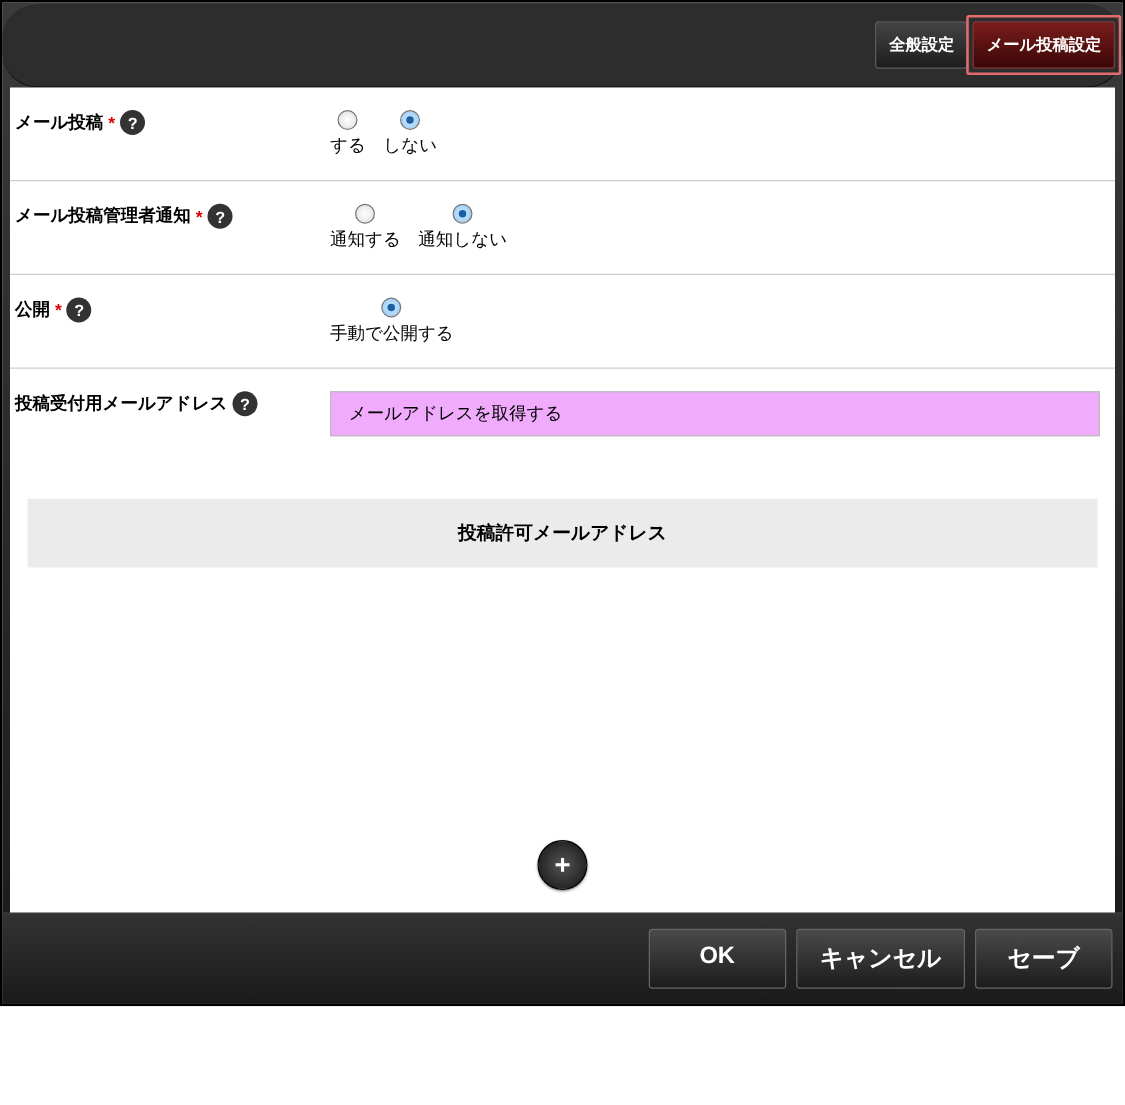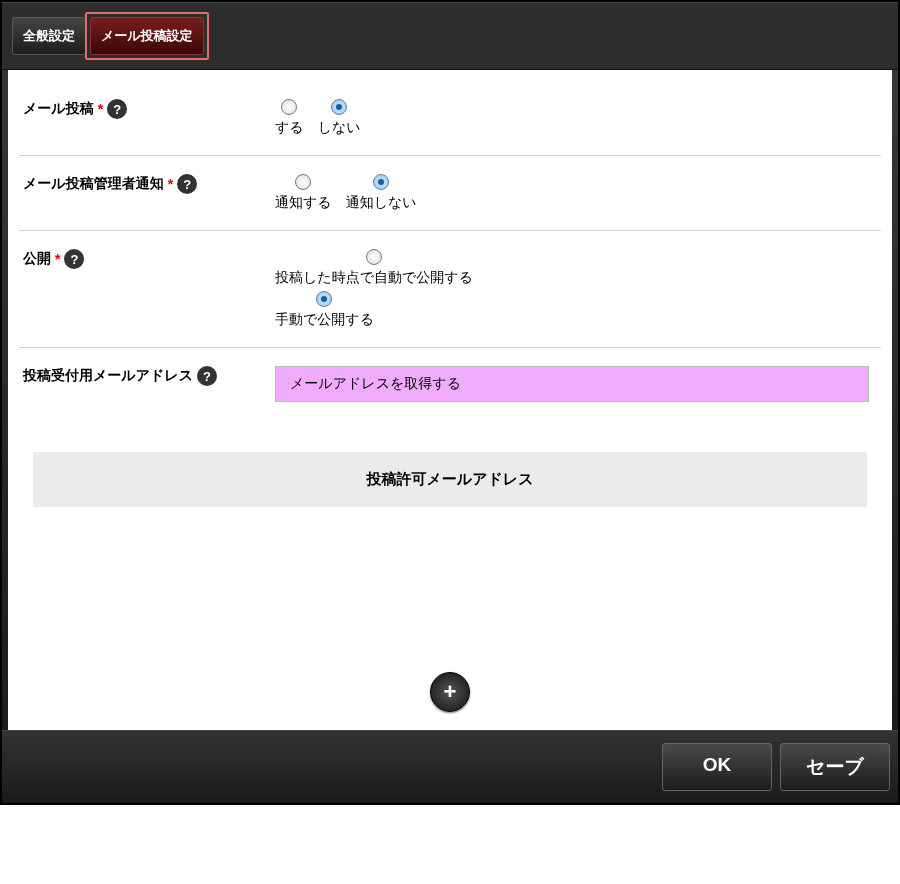--- a/index.html
+++ b/index.html
@@ -38,26 +38,27 @@
     cursor: pointer;
     color: #fff;
     font-weight: bold;
     font-size: 14px;
   }
   .title-btn .sq {
     width: 12px; height: 12px; border: 2px solid #fff;
   }
   .toolbar {
     display: flex;
-    justify-content: flex-start;
+    justify-content: flex-end;
     gap: 0;
     padding: 14px 6px;
     background: #2d2d2d;
     border-top: 1px solid #444;
     border-bottom: 1px solid #111;
+    border-radius: 28px;
   }
   .tab-btn {
     border: 1px solid #5a5a5a;
     border-radius: 3px;
     padding: 9px 10px;
     color: #fff;
     font-weight: bold;
     font-size: 13px;
     background: linear-gradient(#444, #1d1d1d);
     cursor: pointer;
@@ -73,21 +74,21 @@
   .highlight-box {
     position: absolute;
     inset: -6px;
     border: 2px solid #e36d6d;
     border-radius: 2px;
     pointer-events: none;
   }
   .content {
     background: #fff;
     margin: 0 6px 0 6px;
-    padding: 11px;
+    padding: 0;
     min-height: 660px;
     position: relative;
   }
   .row {
     display: flex;
     align-items: flex-start;
     padding: 18px 12px 18px 4px;
     border-bottom: 1px solid #cfcfcf;
   }
   .row:last-of-type { border-bottom: none; }
@@ -255,26 +256,20 @@
 
     <div class="row">
       <div class="label-col">
         <span>公開</span>
         <span class="req">*</span>
         <span class="help-icon">?</span>
       </div>
       <div class="field-col">
         <div class="radio-line">
           <span class="radio-opt">
-            <span class="radio-dot"></span>
-            <span>投稿した時点で自動で公開する</span>
-          </span>
-        </div>
-        <div class="radio-line">
-          <span class="radio-opt">
             <span class="radio-dot sel"></span>
             <span>手動で公開する</span>
           </span>
         </div>
       </div>
     </div>
 
     <div class="row" style="border-bottom:none;">
       <div class="label-col">
         <span>投稿受付用メールアドレス</span>
@@ -290,16 +285,17 @@
     <div class="add-btn-wrap">
       <div class="add-btn">
         <span class="plus">+</span>
       </div>
     </div>
 
   </div>
 
   <div class="footer">
     <div class="dlg-btn">OK</div>
+    <div class="dlg-btn">キャンセル</div>
     <div class="dlg-btn">セーブ</div>
   </div>
 
 </div>
 
 </body></html>

